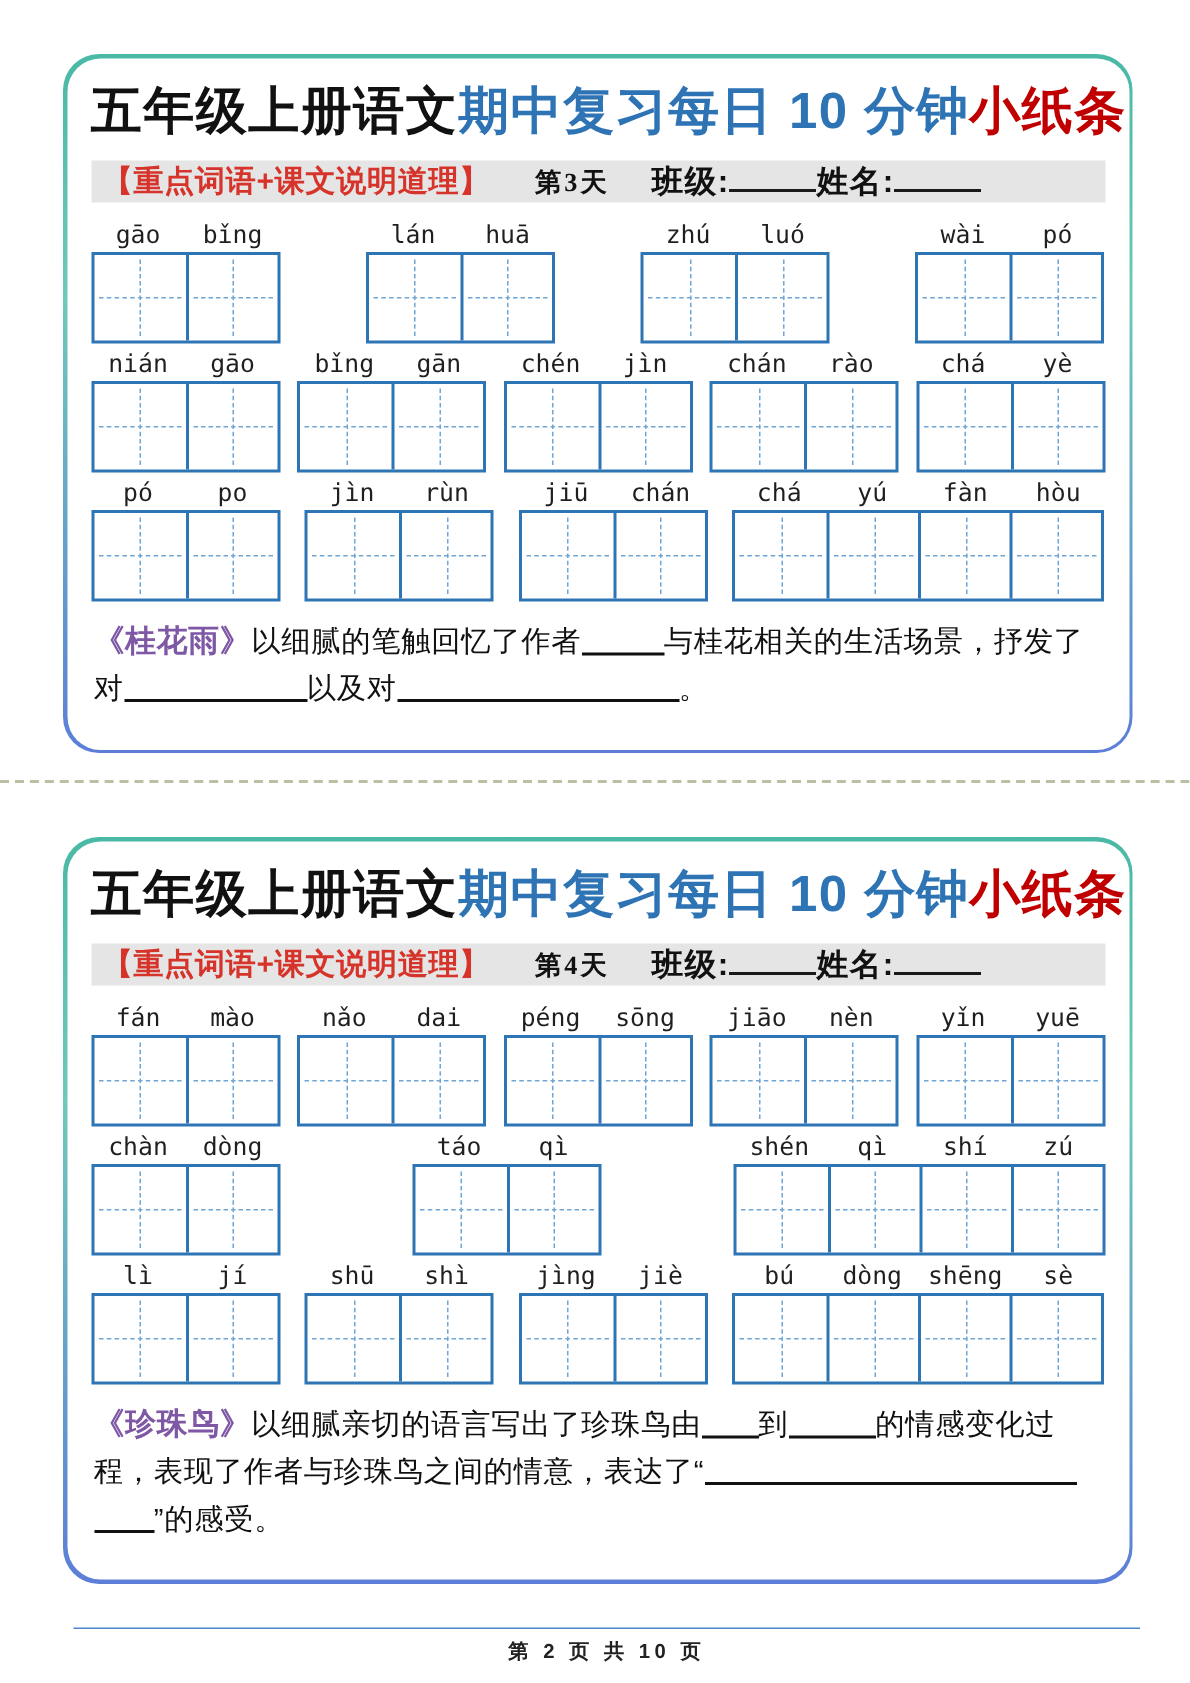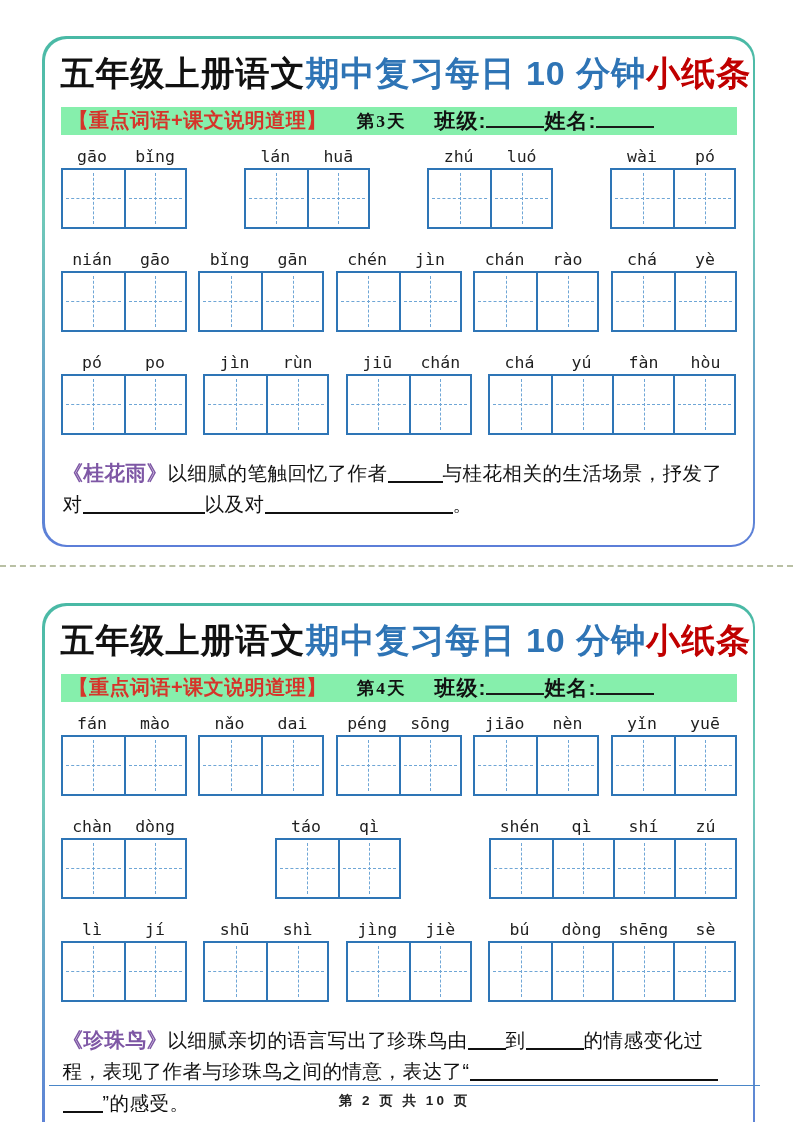--- a/index.html
+++ b/index.html
@@ -11,30 +11,30 @@
            background:linear-gradient(180deg,#49b9a5 0%,#6fc9b8 35%,#5c7ed8 100%); }
   .panel-inner { background:#fff; border-radius:22px; padding:8px 16px 24px; }
 
   
   .panel-title { text-align:center; white-space:nowrap; font-size:34px; font-weight:900;
                  letter-spacing:1px; margin:4px 0 10px; color:#111; }
   .t-blue { color:#2e74b5; }
   .t-red  { color:#c00000; }
 
   
-  .subbar { display:flex; align-items:center; background:#86efac; padding:2px 8px; height:28px;
+  .subbar { display:flex; align-items:center; background:#e5e5e5; padding:2px 8px; height:28px;
             margin-bottom:12px; }
   .bracket { color:#d6342a; font-weight:800; font-size:20px; letter-spacing:0.5px; }
   .day { font-weight:800; font-size:17.5px; color:#111; margin-left:30px; letter-spacing:2px;font-family:Liberation Serif, serif; }
   .sublabel { font-weight:800; font-size:21px; color:#111; letter-spacing:1px; }
   .lbl-class { margin-left:28px; }
   .blank-line { display:inline-block; width:58px; height:15px; border-bottom:2px solid #1a1a1a; }
 
   
-  .grid-row { display:flex; justify-content:space-between; margin-bottom:21px; }
+  .grid-row { display:flex; justify-content:space-between; margin-bottom:4px; }
   .word-group { display:flex; flex-direction:column; }
   .pinyin-row { display:flex; margin-bottom:2px; }
   .syl { flex:1; text-align:center; font-family:"DejaVu Sans Mono",monospace;
          font-size:16.5px; color:#1f1f1f; white-space:nowrap; }
   .char-box { display:flex; border:2px solid #2e75b6; background:#fff; }
   .cell { width:61px; height:57px; position:relative; }
   .cell + .cell { border-left:2px solid #2e75b6; }
   .cell::before { content:""; position:absolute; left:50%; top:3px; bottom:3px;
                   border-left:1.5px dashed #6fa6d6; }
   .cell::after  { content:""; position:absolute; top:50%; left:3px; right:3px;

